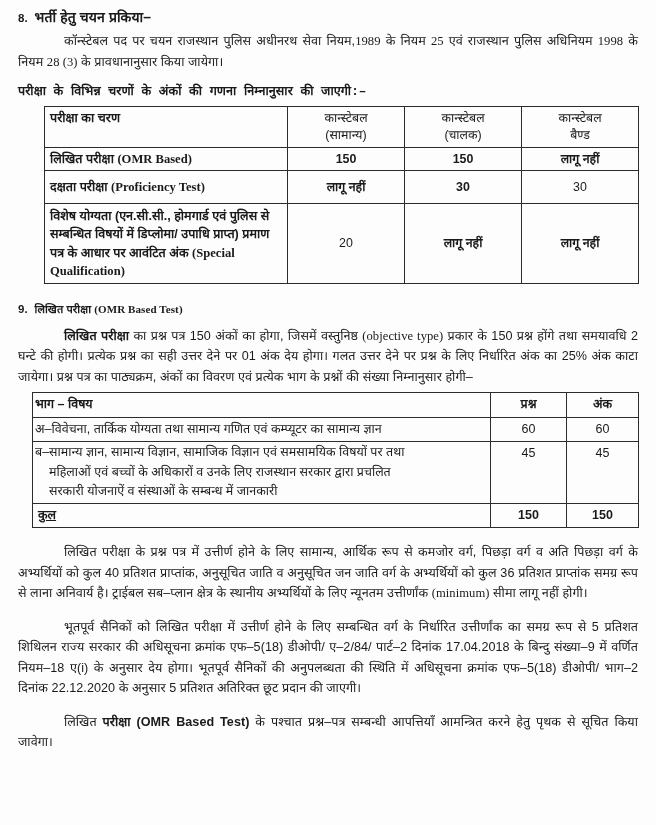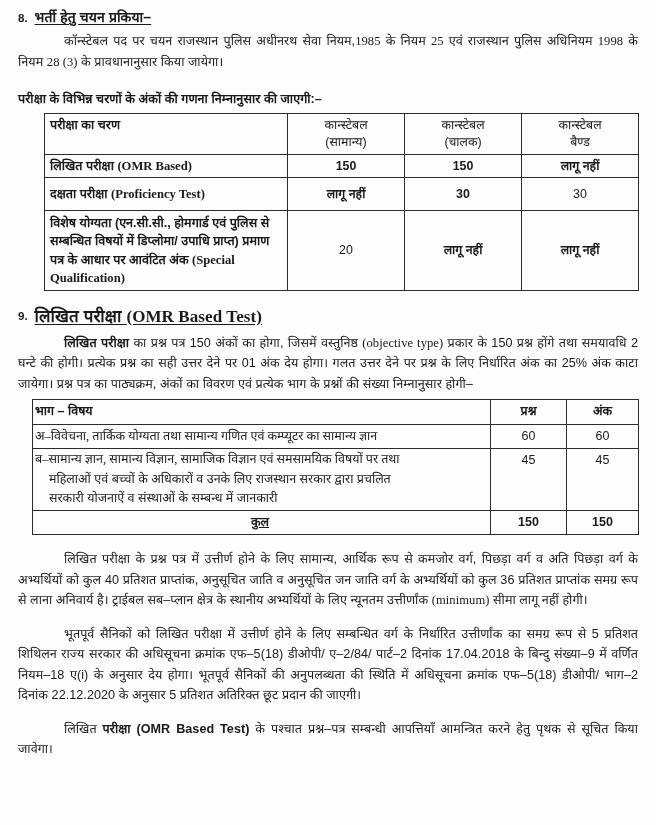--- a/index.html
+++ b/index.html
@@ -37,26 +37,25 @@
     font-size: 11.5px;
     line-height: 18px;
     padding-top: 1px;
     flex: 0 0 auto;
   }
   .section-title {
     font-family: "Liberation Sans", "DejaVu Sans", sans-serif;
     font-weight: bold;
     font-size: 14px;
     line-height: 18px;
-    text-decoration: underline;
     text-underline-offset: 2px;
     letter-spacing: .1px;
   }
   .section-title.big {
-    font-size: 17px;
+    font-size: 11px;
     line-height: 21px;
   }
   .section-title .rom {
     font-family: "Liberation Serif", "DejaVu Serif", serif;
     font-weight: bold;
   }
 
   
   p.para {
     margin: 4px 0 0 0;
@@ -72,22 +71,23 @@
     font-family: "Liberation Serif", "DejaVu Serif", serif;
   }
   p.para .b {
     font-weight: bold;
   }
   p.lead {
     margin-top: 6px;
   }
   p.tight {
     text-indent: 0;
-    margin-top: 17px;
-    font-weight: bold;
+    margin-top: 10px;
+    font-weight: bold;
+    font-family: Liberation Mono, monospace;
   }
 
   
   table {
     border-collapse: collapse;
     font-family: "Liberation Sans", "DejaVu Sans", sans-serif;
     font-size: 12.4px;
     table-layout: fixed;
   }
   table td, table th {
@@ -158,46 +158,45 @@
   }
   .t2 .num.head {
     font-weight: bold;
     vertical-align: middle;
   }
   .t2 .num.total {
     font-weight: bold;
     vertical-align: middle;
   }
   .t2 .totallbl {
-    text-align: center;
+    text-align: left;
     font-weight: bold;
     padding-right: 8px;
     text-decoration: underline;
   }
   .t2 .ind {
     display: block;
     padding-left: 14px;
   }
   .t2 .ind0 {
     display: block;
     padding-left: 0;
-    font-family: Liberation Serif, serif;
   }
 </style>
 </head>
 <body>
 
 <div class="page">
 
   <div class="section">
     <span class="section-num">8.</span>
     <span class="section-title">भर्ती हेतु चयन प्रकिया–</span>
   </div>
 
-  <p class="para"><span>कॉन्स्टेबल पद पर चयन राजस्थान पुलिस अधीनरथ सेवा नियम,</span><span class="rom">1985</span><span> के नियम </span><span class="rom">25</span><span> एवं राजस्थान पुलिस अधिनियम </span><span class="rom">1998</span><span> के नियम </span><span class="rom">28 (3)</span><span> के प्रावधानानुसार किया जायेगा।</span></p>
+  <p class="para"><span>कॉन्स्टेबल पद पर चयन राजस्थान पुलिस अधीनरथ सेवा नियम,</span><span class="rom">1989</span><span> के नियम </span><span class="rom">25</span><span> एवं राजस्थान पुलिस अधिनियम </span><span class="rom">1998</span><span> के नियम </span><span class="rom">28 (3)</span><span> के प्रावधानानुसार किया जायेगा।</span></p>
 
   <p class="para tight">परीक्षा के विभिन्न चरणों के अंकों की गणना निम्नानुसार की जाएगी:–</p>
 
   <table class="t1">
     <colgroup>
       <col style="width:243px">
       <col style="width:117px">
       <col style="width:117px">
       <col style="width:117px">
     </colgroup>

